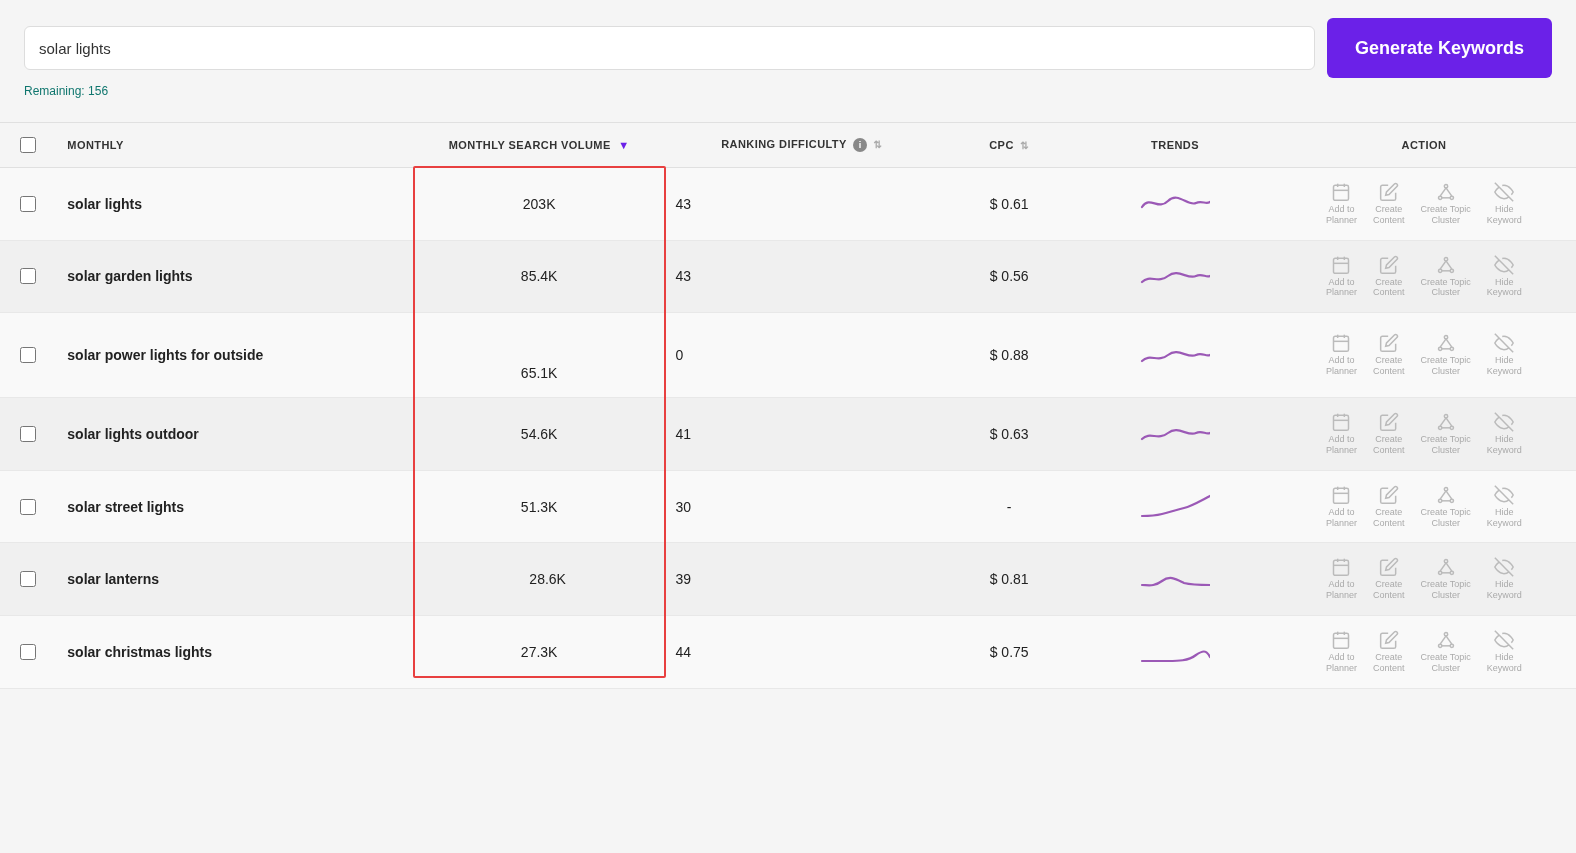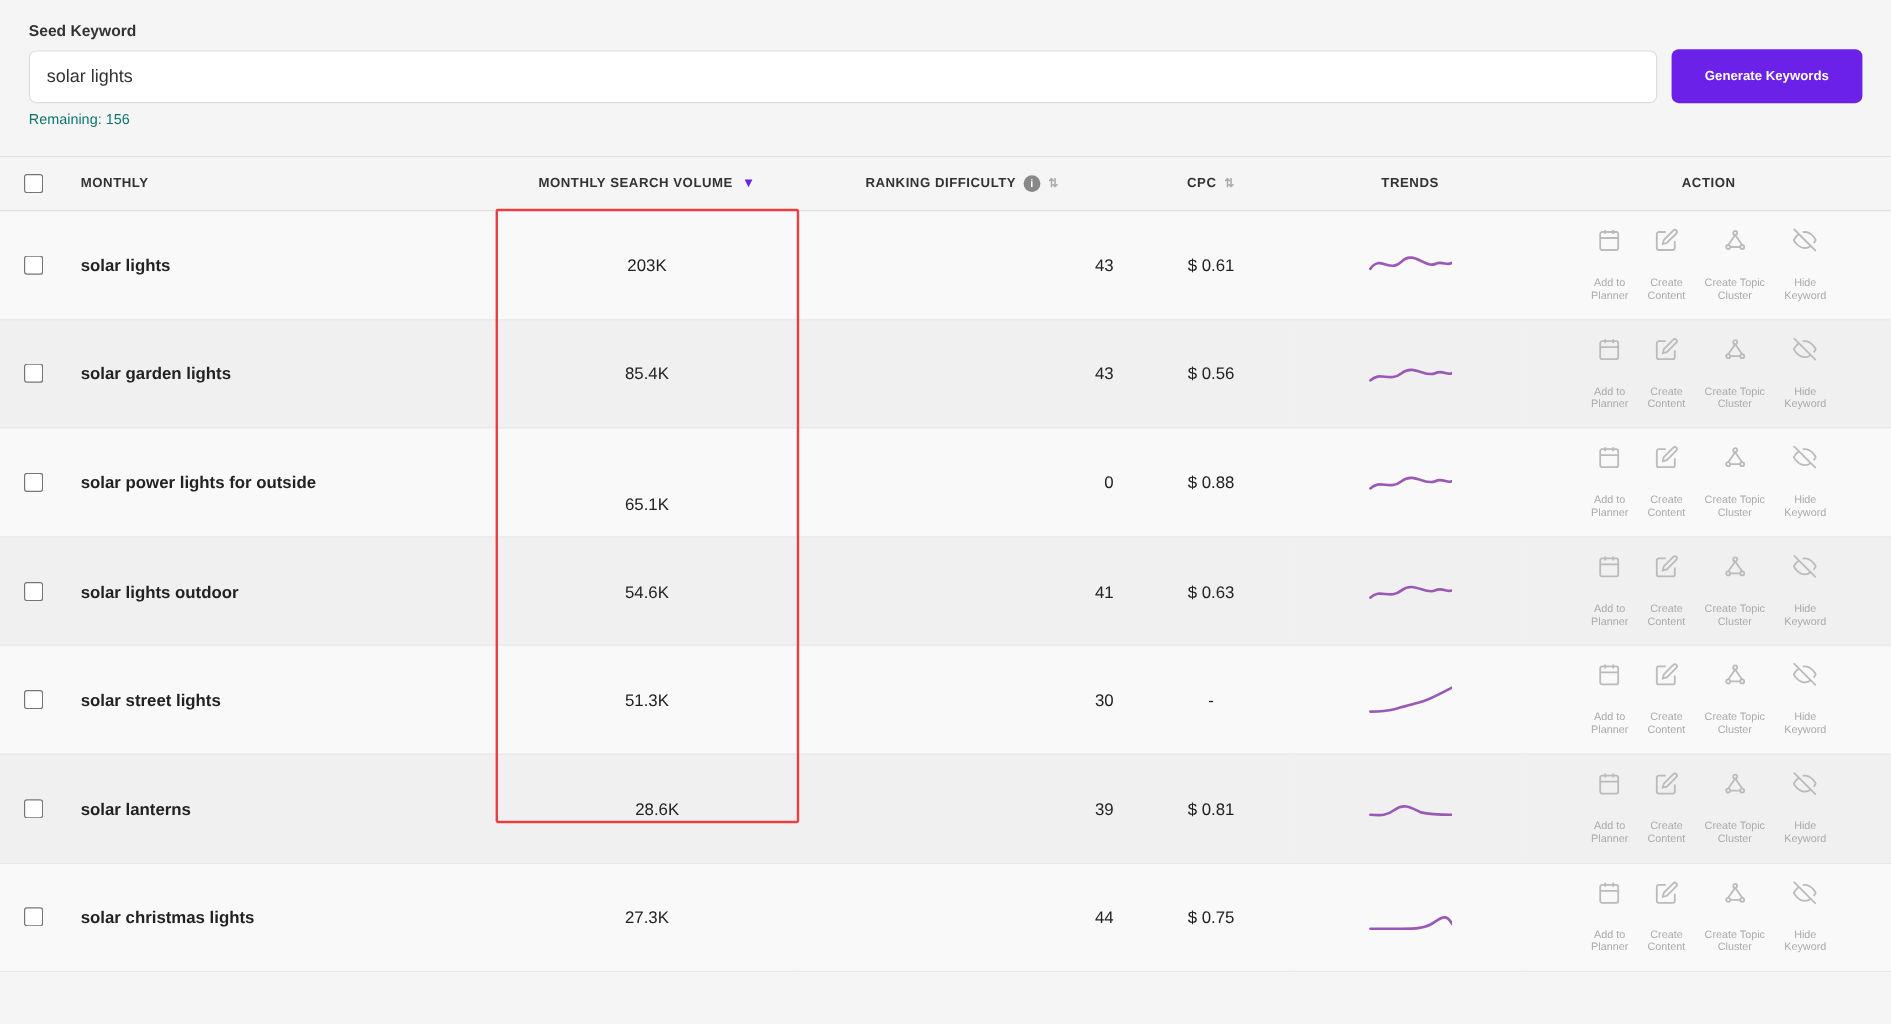--- a/index.html
+++ b/index.html
@@ -25,27 +25,27 @@
       height: 44px;
       border: 1.5px solid #ddd;
       border-radius: 6px;
       padding: 0 14px;
       font-size: 15px;
       background: #fff;
       color: #333;
       outline: none;
     }
     .generate-btn {
-      height: 45px;
+      height: 60px;
       padding: 0 28px;
       background: #6b21e8;
       color: #fff;
       border: none;
       border-radius: 6px;
-      font-size: 11px;
+      font-size: 18px;
       font-weight: 700;
       cursor: pointer;
       white-space: nowrap;
     }
     .remaining-text {
       font-size: 12px;
       color: #0f766e;
       margin-top: 6px;
     }
 
@@ -83,21 +83,21 @@
     th.col-trends { width: 140px; text-align: center; }
     th.col-action { width: 220px; text-align: center; }
 
     td {
       padding: 14px 12px;
       border-bottom: 1px solid #e8e8e8;
       vertical-align: middle;
     }
 
     td.col-msv { text-align: center; font-size: 14px; font-weight: 500; }
-    td.col-rd { text-align: right; font-size: 14px; font-weight: 500; }
+    td.col-rd { text-align: left; font-size: 14px; font-weight: 500; }
     td.col-cpc { text-align: center; font-size: 14px; font-weight: 500; }
     td.col-trends { text-align: center; }
     td.col-action { text-align: center; }
     td.col-keyword { font-weight: 700; font-size: 14px; }
 
     tbody tr:nth-child(odd) { background: #f9f9f9; }
     tbody tr:nth-child(even) { background: #f0f0f0; }
 
     .checkbox-cell {
       display: flex;
@@ -140,21 +140,21 @@
     .action-group {
       display: flex;
       gap: 16px;
       justify-content: center;
       align-items: center;
     }
     .action-item {
       display: flex;
       flex-direction: column;
       align-items: center;
-      gap: 20px;
+      gap: 2px;
       cursor: pointer;
     }
     .action-label {
       font-size: 9px;
       color: #aaa;
       text-align: center;
       line-height: 1.2;
       white-space: nowrap;
     }
 
@@ -173,21 +173,20 @@
       border: 2.5px solid #e84040;
       border-radius: 2px;
       pointer-events: none;
       z-index: 10;
     }
   </style>
 </head>
 <body>
 
 <div class="top-section">
-  <div class="seed-label">Seed Keyword</div>
   <div class="search-row">
     <input type="text" class="seed-input" value="solar lights" style="">
     <button class="generate-btn">Generate Keywords</button>
   </div>
   <div class="remaining-text">Remaining: 156</div>
 </div>
 
 <div class="divider"></div>
 
 <div class="table-container" style="position: relative;">

